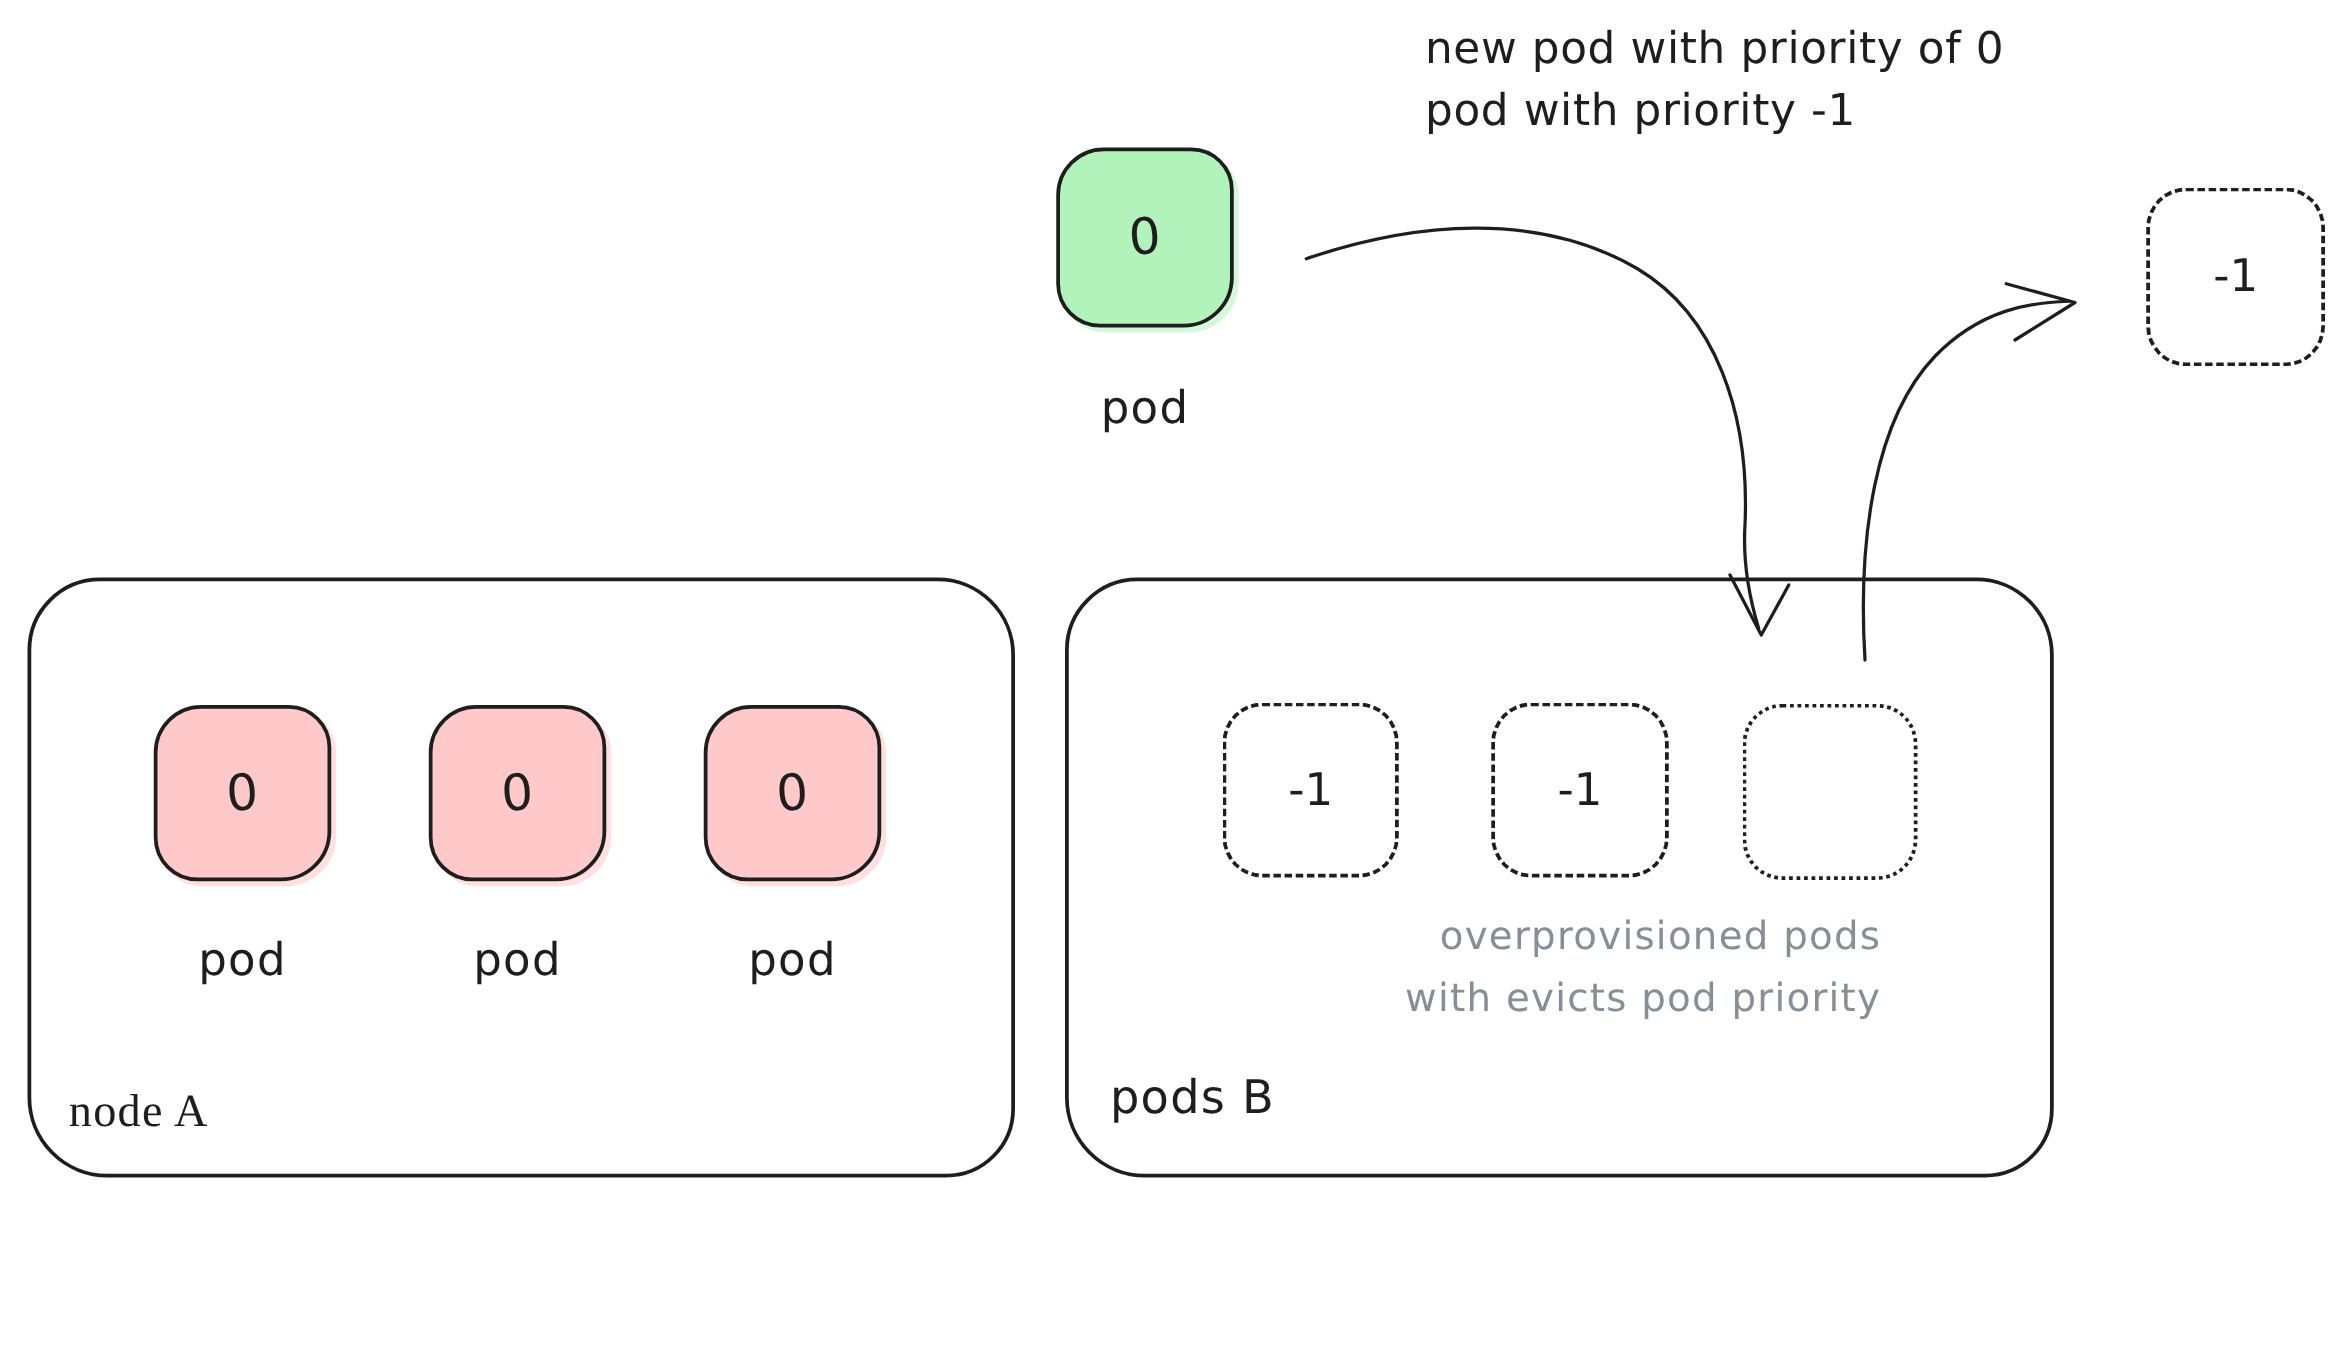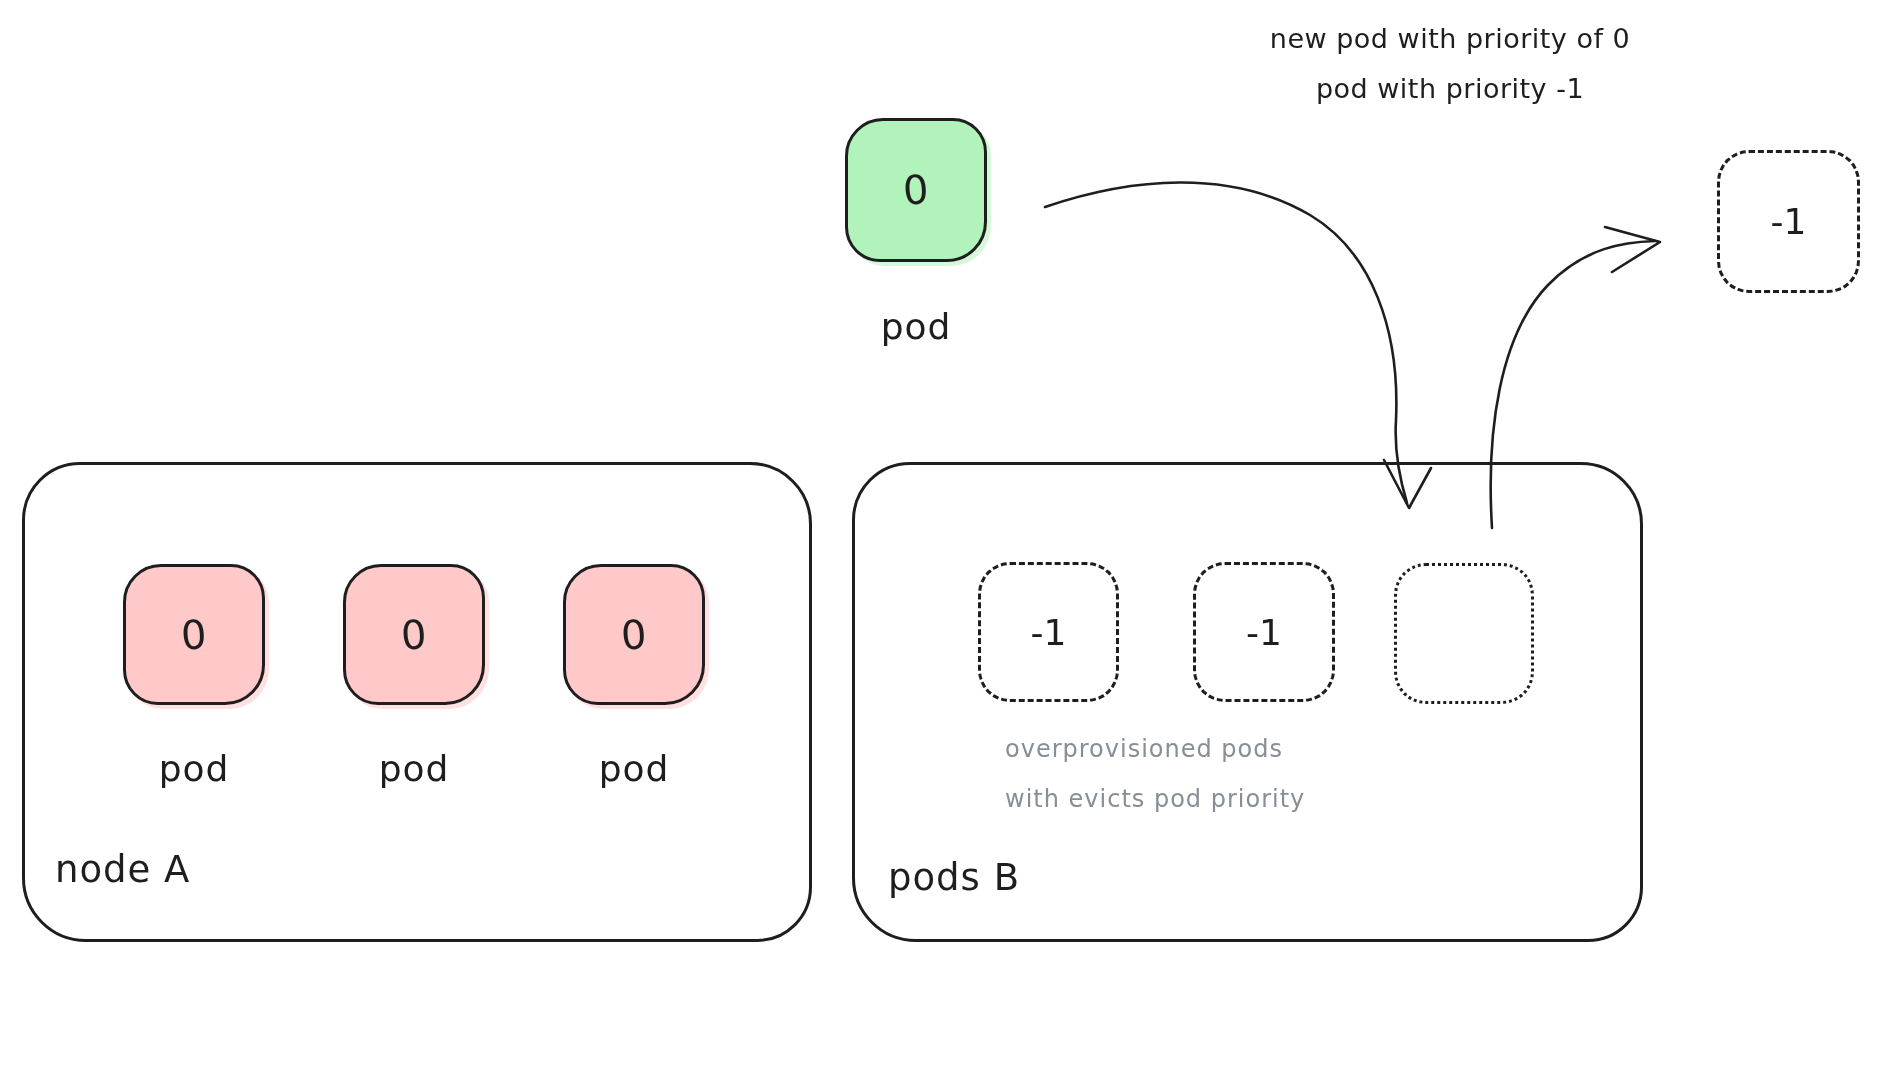--- a/index.html
+++ b/index.html
@@ -51,32 +51,32 @@
     position: absolute;
     font-size: 37px;
     letter-spacing: 1px;
   }
   
   .annotation {
     position: absolute;
     left: 1140px;
     top: 14px;
     width: 620px;
-    text-align: center;
-    font-size: 27px;
+    text-align: left;
+    font-size: 35px;
     line-height: 50px;
     letter-spacing: 0.5px;
   }
   .nodeb-caption {
     position: absolute;
     left: 1005px;
     top: 724px;
     width: 500px;
-    text-align: left;
-    font-size: 24px;
+    text-align: right;
+    font-size: 31px;
     line-height: 50px;
     color: #868e96;
     letter-spacing: 1px;
   }
   .diagram-title {
     position: absolute;
     left: 507px;
     top: 1014px;
     width: 600px;
     text-align: center;
@@ -111,21 +111,21 @@
   <div class="annotation">
     <div>new pod with priority of 0</div>
     <div>pod with priority -1</div>
   </div>
 
   <div class="pod dashed" style="left:1717px; top:150px; width:143px; height:143px;">
     <span>-1</span>
   </div>
 
   <div class="node" style="left:22px; top:462px; width:790px; height:480px;"></div>
-  <div class="node-label" style="left:55px; top:848px;">node A</div>
+  <div class="node-label" style="left:55px; top:868px;font-family:Liberation Serif, serif;">node A</div>
 
   <div class="pod pink" style="left:123px; top:564px;">
     <span class="pod-num">0</span>
   </div>
   <div class="pod pink" style="left:343px; top:564px;">
     <span class="pod-num">0</span>
   </div>
   <div class="pod pink" style="left:563px; top:564px;">
     <span class="pod-num">0</span>
   </div>

